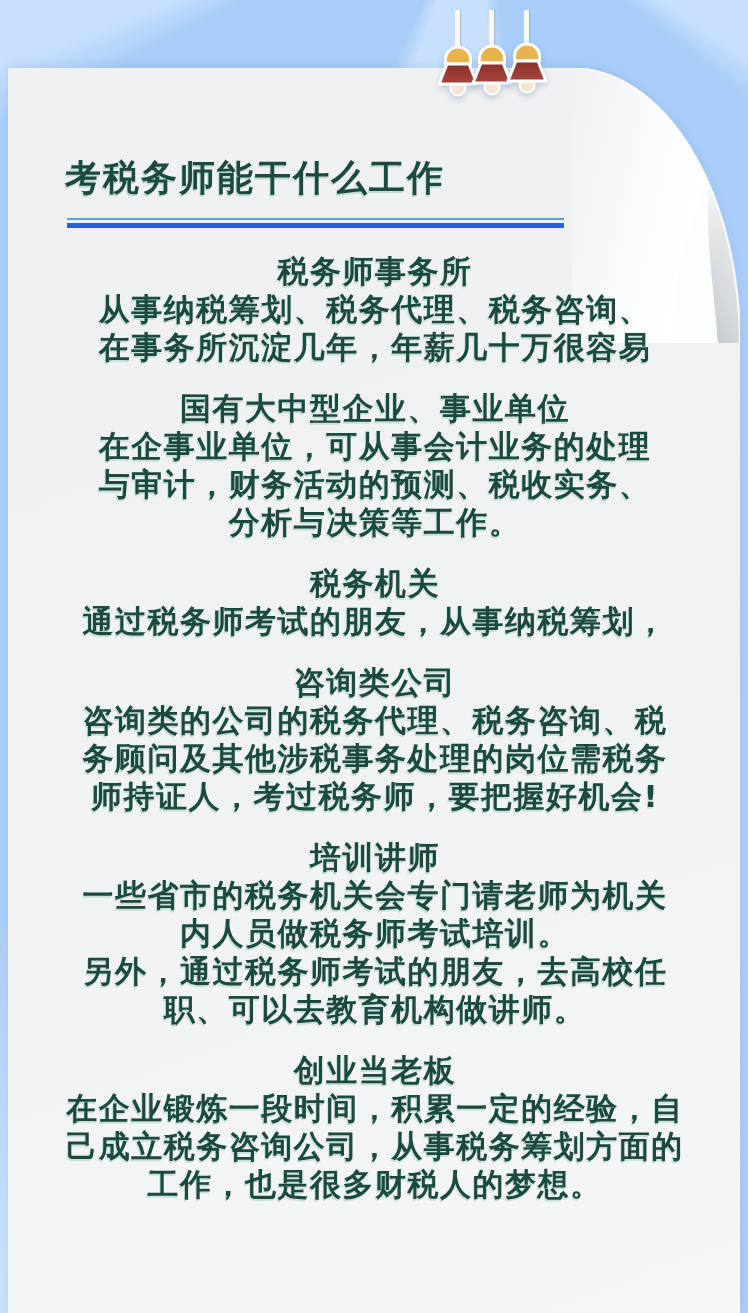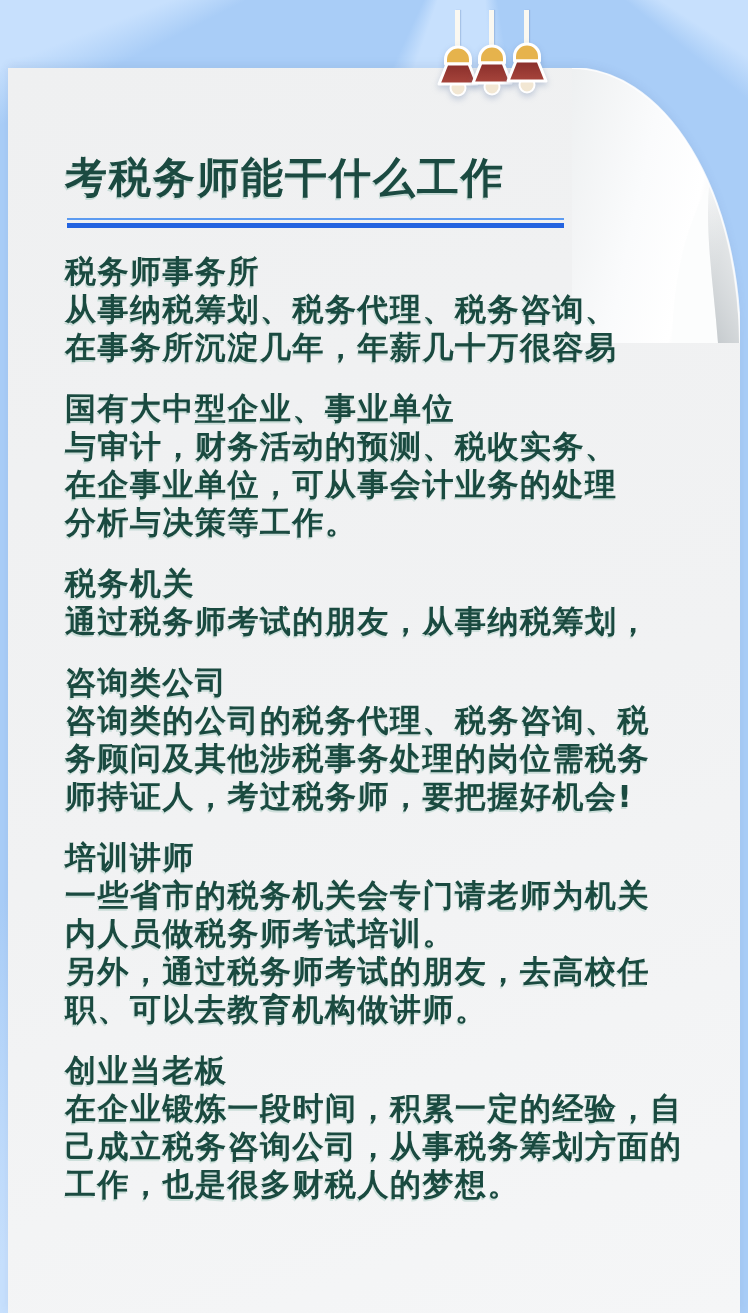--- a/index.html
+++ b/index.html
@@ -35,38 +35,38 @@
     background:linear-gradient(160deg,#eff0f1 0%,#f1f2f3 55%,#f5f6f7 100%);
     border-top-right-radius:168px 275px;
     box-shadow:0 -3px 8px rgba(70,100,150,.10);
     z-index:2;
   }
   .curl{position:absolute;top:0;right:0;width:168px;height:275px;}
 
   
   .title{
     margin:82px 0 8px 57px;
-    font-size:42px;line-height:56px;font-weight:900;letter-spacing:2px;
+    font-size:36px;line-height:56px;font-weight:900;letter-spacing:2px;
     color:#1b4a41;
     text-shadow:-1px 2px 0 rgba(137,186,173,.40);
     position:relative;z-index:4;
   }
   .underline{margin:12px 0 0 59px;width:497px;position:relative;z-index:4;}
   .underline .u1{height:2px;background:#5c9bf1;}
   .underline .u2{height:5px;background:#2363e0;margin-top:3px;}
 
   
   .content{
     margin:24px 0 0 57px;width:620px;position:relative;z-index:4;
     font-size:31px;line-height:38px;font-weight:800;letter-spacing:1.5px;
     color:#1a4a40;
     text-shadow:-1px 2px 0 rgba(137,186,173,.35);
   }
   .content section{margin:0 0 23px 0;}
-  .content .h,.content .ln{white-space:nowrap;}
+  .content .h,.content .ln{white-space:nowrap;text-align:center;}
 </style>
 </head>
 <body>
 
 <div class="lamps">
   <div class="string s1"></div>
   <div class="string s2"></div>
   <div class="string s3"></div>
 
   <svg class="lamp-svg l1" viewBox="0 0 46 54">
@@ -123,22 +123,22 @@
   <div class="content">
 
     <section>
       <div class="h">税务师事务所</div>
       <div class="ln">从事纳税筹划、税务代理、税务咨询、</div>
       <div class="ln">在事务所沉淀几年，年薪几十万很容易</div>
     </section>
 
     <section>
       <div class="h">国有大中型企业、事业单位</div>
+      <div class="ln">在企事业单位，可从事会计业务的处理</div>
       <div class="ln">与审计，财务活动的预测、税收实务、</div>
-      <div class="ln">在企事业单位，可从事会计业务的处理</div>
       <div class="ln">分析与决策等工作。</div>
     </section>
 
     <section>
       <div class="h">税务机关</div>
       <div class="ln">通过税务师考试的朋友，从事纳税筹划，</div>
     </section>
 
     <section>
       <div class="h">咨询类公司</div>

